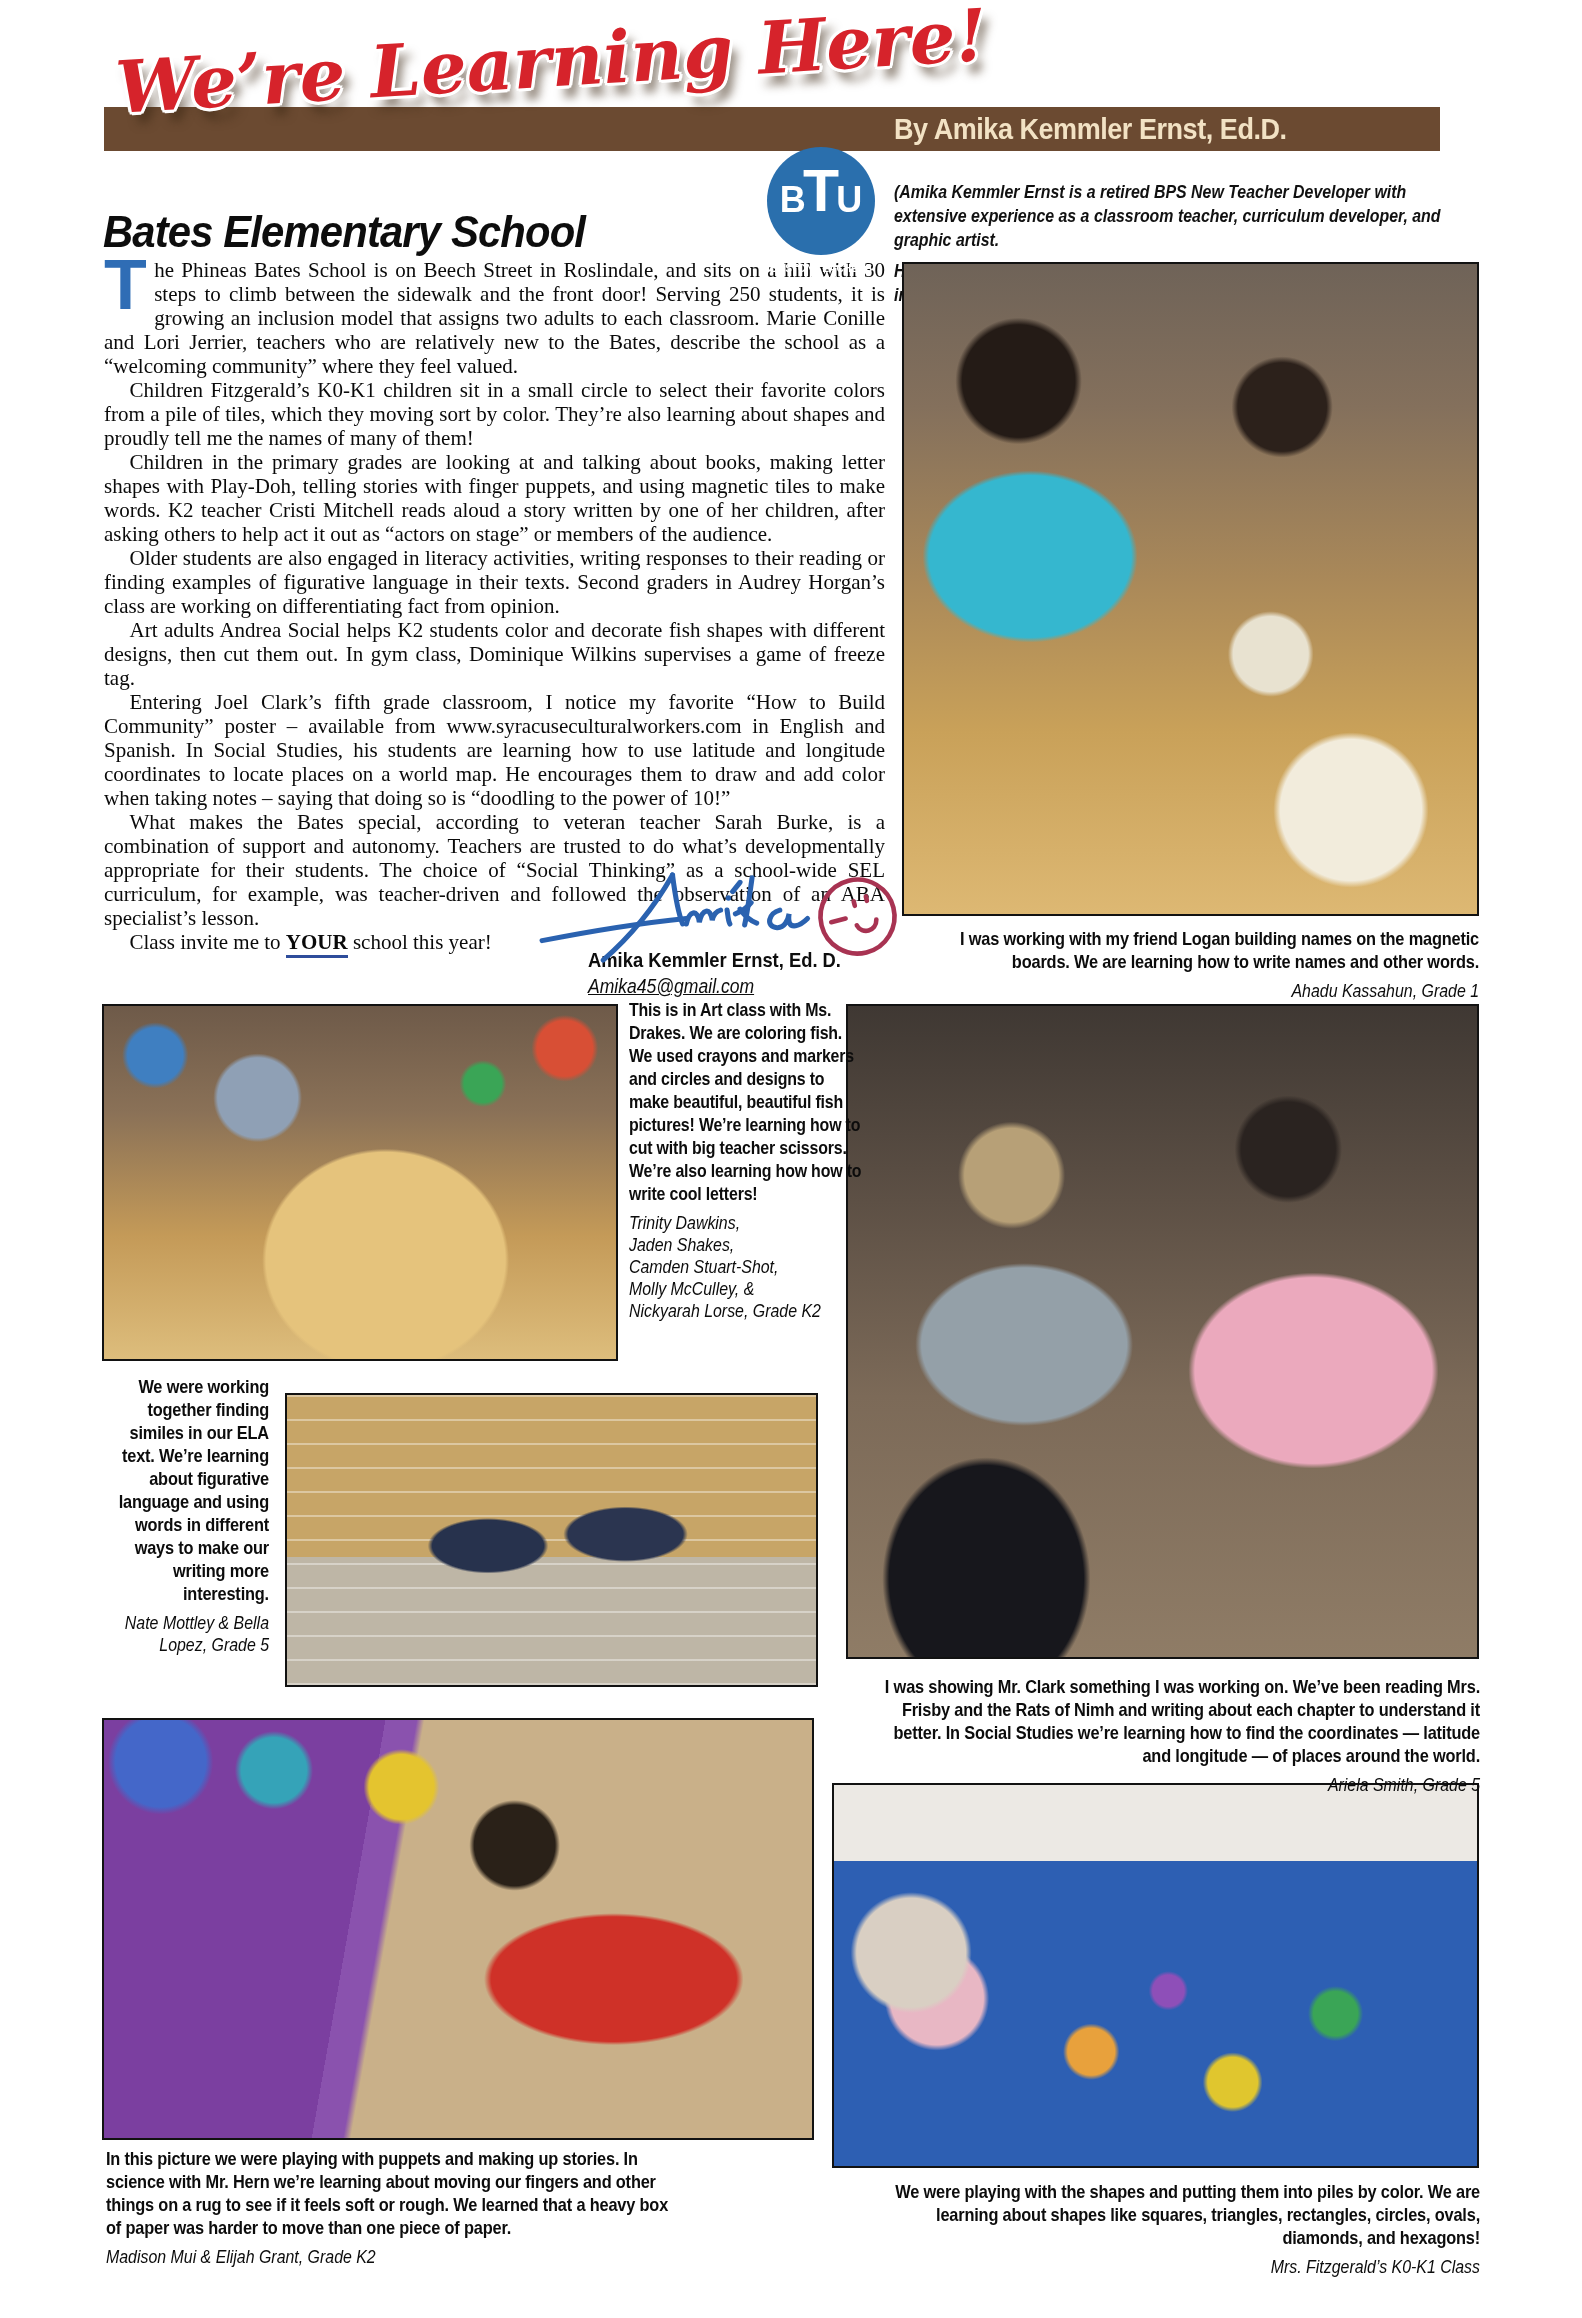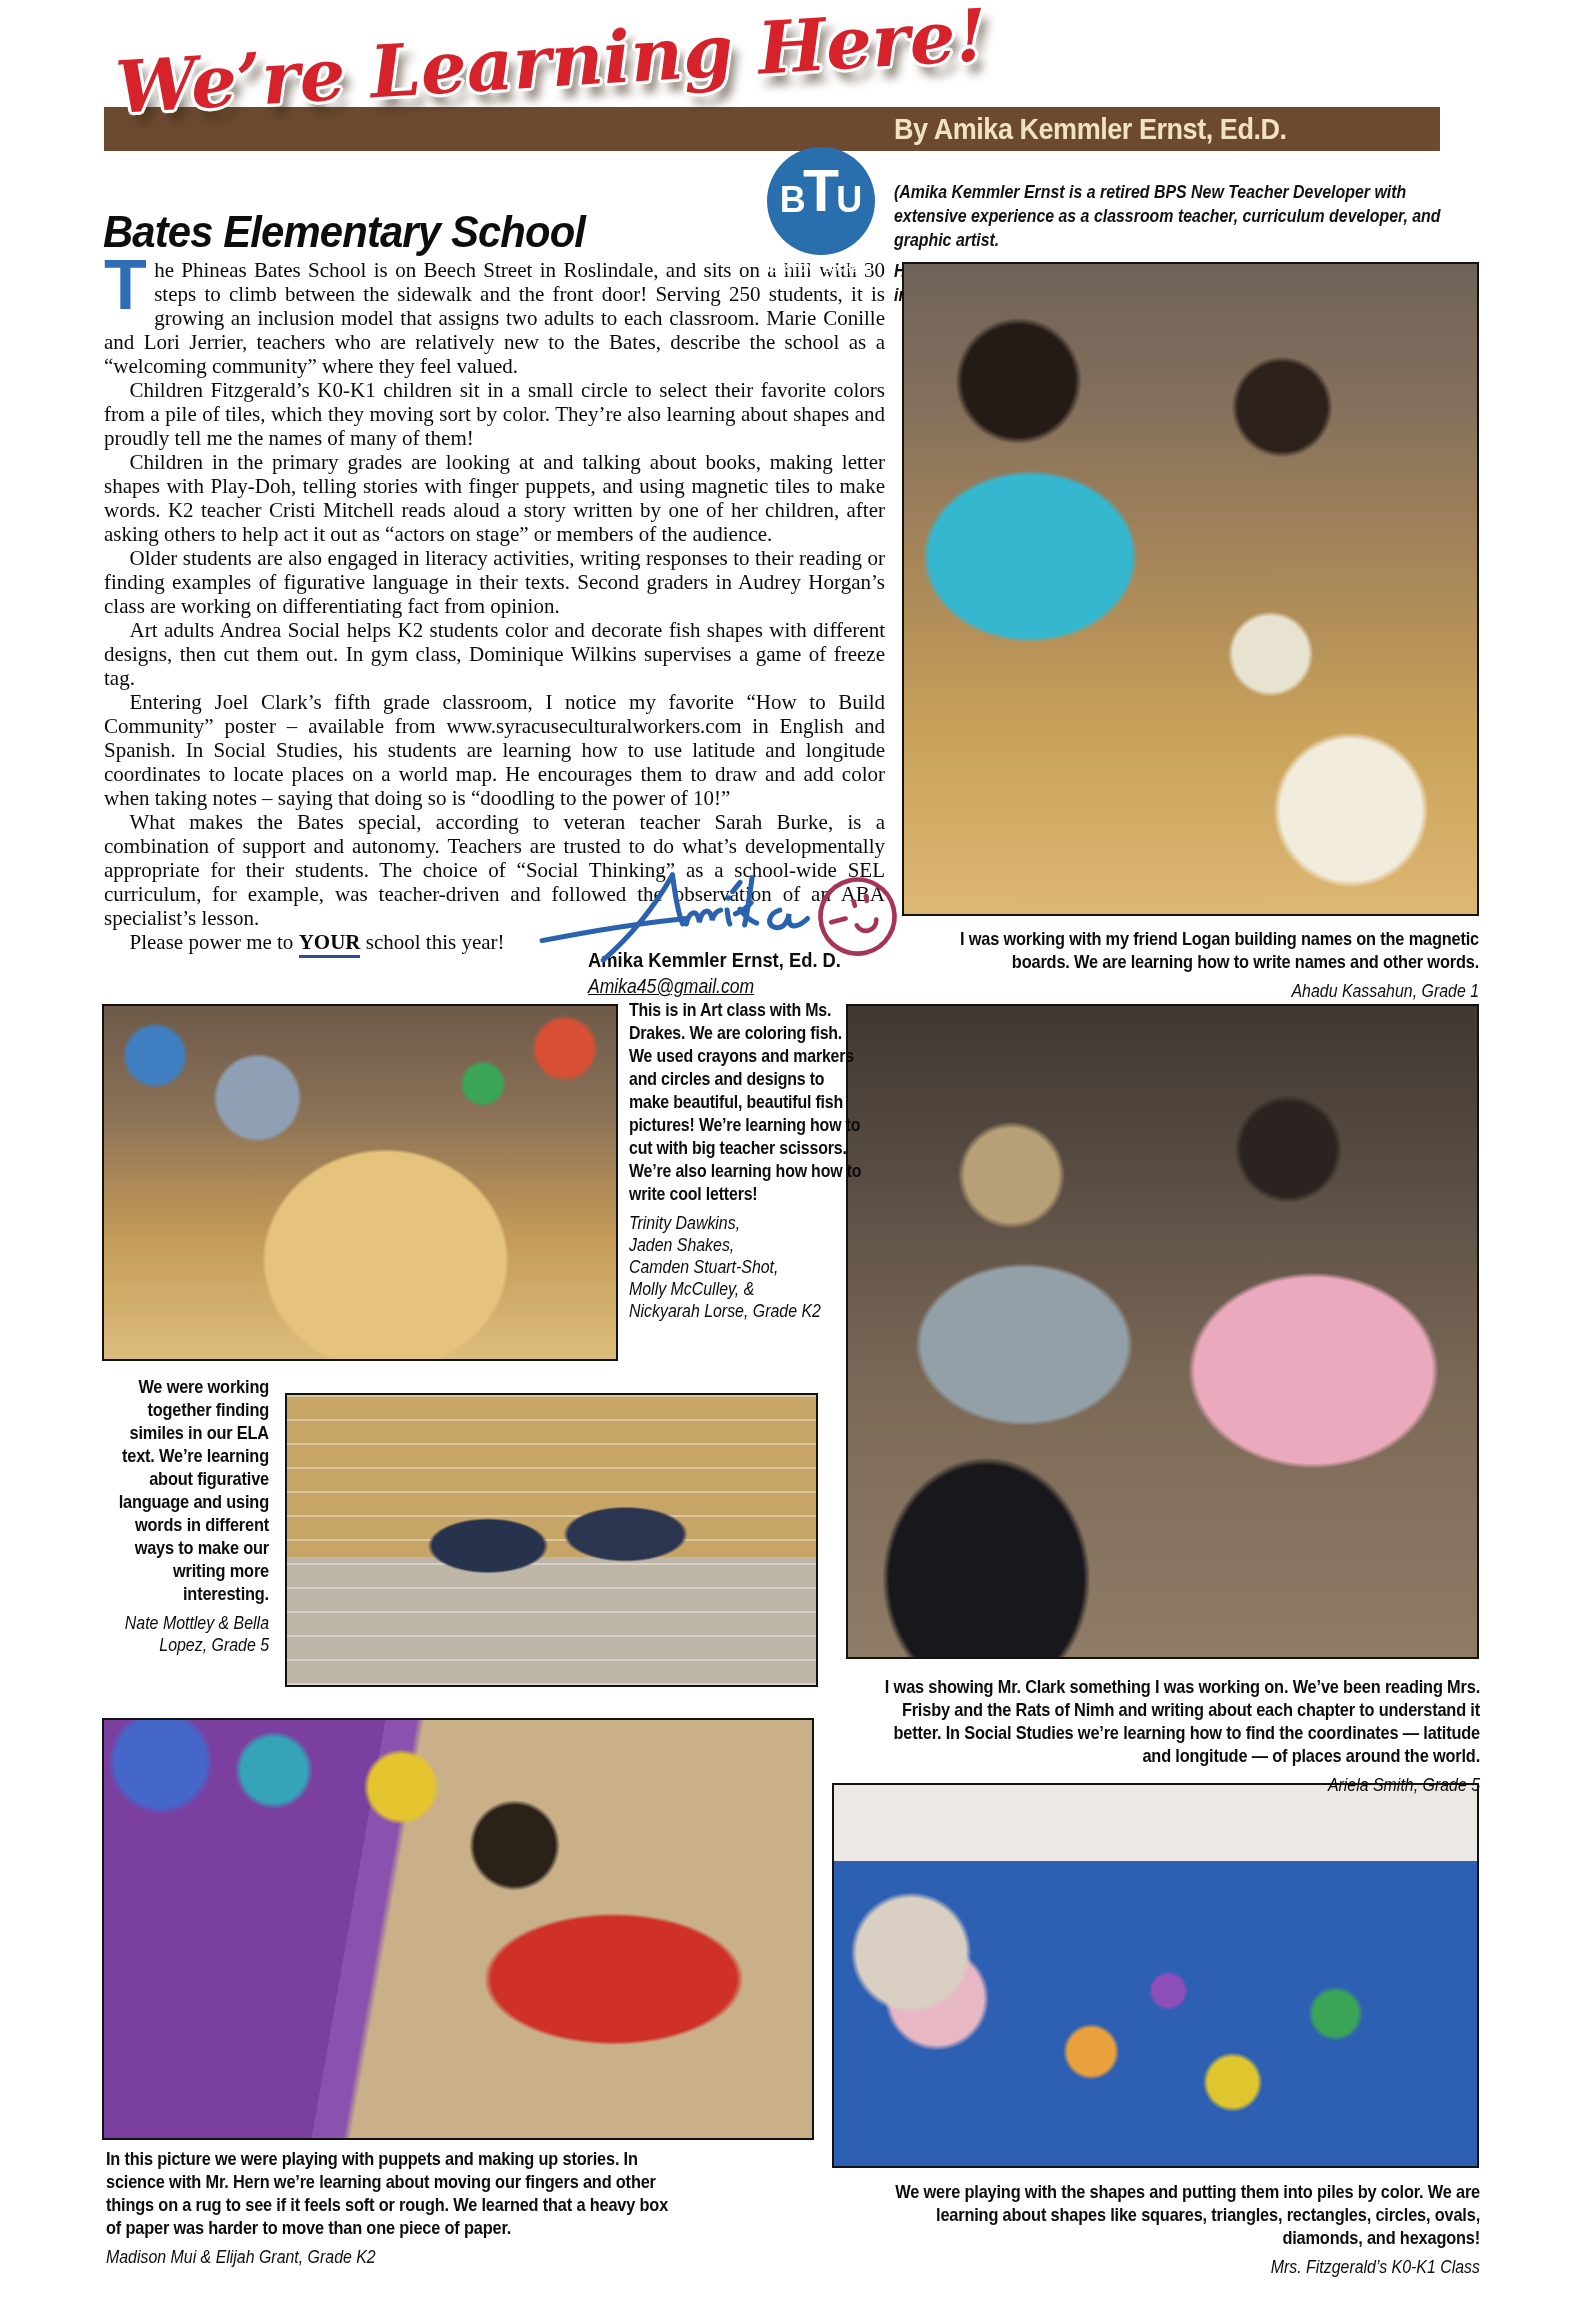--- a/index.html
+++ b/index.html
@@ -131,21 +131,21 @@
 
   <div class="headline">Bates Elementary School</div>
   <div class="article" id="article-body">
       <p class="first"><span class="dropcap">T</span><span>he Phineas Bates School is on Beech Street in Roslindale, and sits on a hill with 30 steps to climb between the sidewalk and the front door! Serving 250 students, it is growing an inclusion model that assigns two adults to each classroom. </span><span class="bold">Marie Conille</span><span> and </span><span class="bold">Lori Jerrier</span><span>, teachers who are relatively new to the Bates, describe the school as a “welcoming community” where they feel valued.</span></p>
       <p><span class="bold">Children Fitzgerald</span><span>’s K0-K1 children sit in a small circle to select their favorite colors from a pile of tiles, which they moving sort by color. They’re also learning about shapes and proudly tell me the names of many of them!</span></p>
       <p><span>Children in the primary grades are looking at and talking about books, making letter shapes with Play-Doh, telling stories with finger puppets, and using magnetic tiles to make words. K2 teacher </span><span class="bold">Cristi Mitchell</span><span> reads aloud a story written by one of her children, after asking others to help act it out as “actors on stage” or members of the audience.</span></p>
       <p><span>Older students are also engaged in literacy activities, writing responses to their reading or finding examples of figurative language in their texts. Second graders in </span><span class="bold">Audrey Horgan</span><span>’s class are working on differentiating fact from opinion.</span></p>
       <p><span>Art adults </span><span class="bold">Andrea Social</span><span> helps K2 students color and decorate fish shapes with different designs, then cut them out. In gym class, </span><span class="bold">Dominique Wilkins</span><span> supervises a game of freeze tag.</span></p>
       <p><span>Entering </span><span class="bold">Joel Clark</span><span>’s fifth grade classroom, I notice my favorite “How to Build Community” poster – available from www.syracuseculturalworkers.com in English and Spanish. In Social Studies, his students are learning how to use latitude and longitude coordinates to locate places on a world map. He encourages them to draw and add color when taking notes – saying that doing so is “doodling to the power of 10!”</span></p>
       <p><span>What makes the Bates special, according to veteran teacher </span><span class="bold">Sarah Burke</span><span>, is a combination of support and autonomy. Teachers are trusted to do what’s developmentally appropriate for their students. The choice of “Social Thinking” as a school-wide SEL curriculum, for example, was teacher-driven and followed the observation of an ABA specialist’s lesson.</span></p>
-      <p><span>Please power me to </span><span class="underline">YOUR</span><span> school this year!</span></p>
+      <p><span>Class invite me to </span><span class="underline">YOUR</span><span> school this year!</span></p>
     </div>
 
   <svg class="signature-svg" width="390" height="111" viewBox="0 0 840 240">
     <g stroke="#2a62b0" stroke-width="11" fill="none" stroke-linecap="round">
       <path d="M18 170 C 120 150, 230 132, 330 122"></path>
       <path d="M300 28 C 262 95, 210 160, 150 212"></path>
       <path d="M300 28 C 306 75, 312 110, 322 134"></path>
       <path d="M330 134 c 6 -28 24 -34 28 -4 c 6 -28 24 -34 28 -4 c 3 -14 10 -20 18 -22"></path>
       <path d="M418 104 c 2 12 2 22 6 30"></path>
       <path d="M430 64 l 16 -20"></path>

